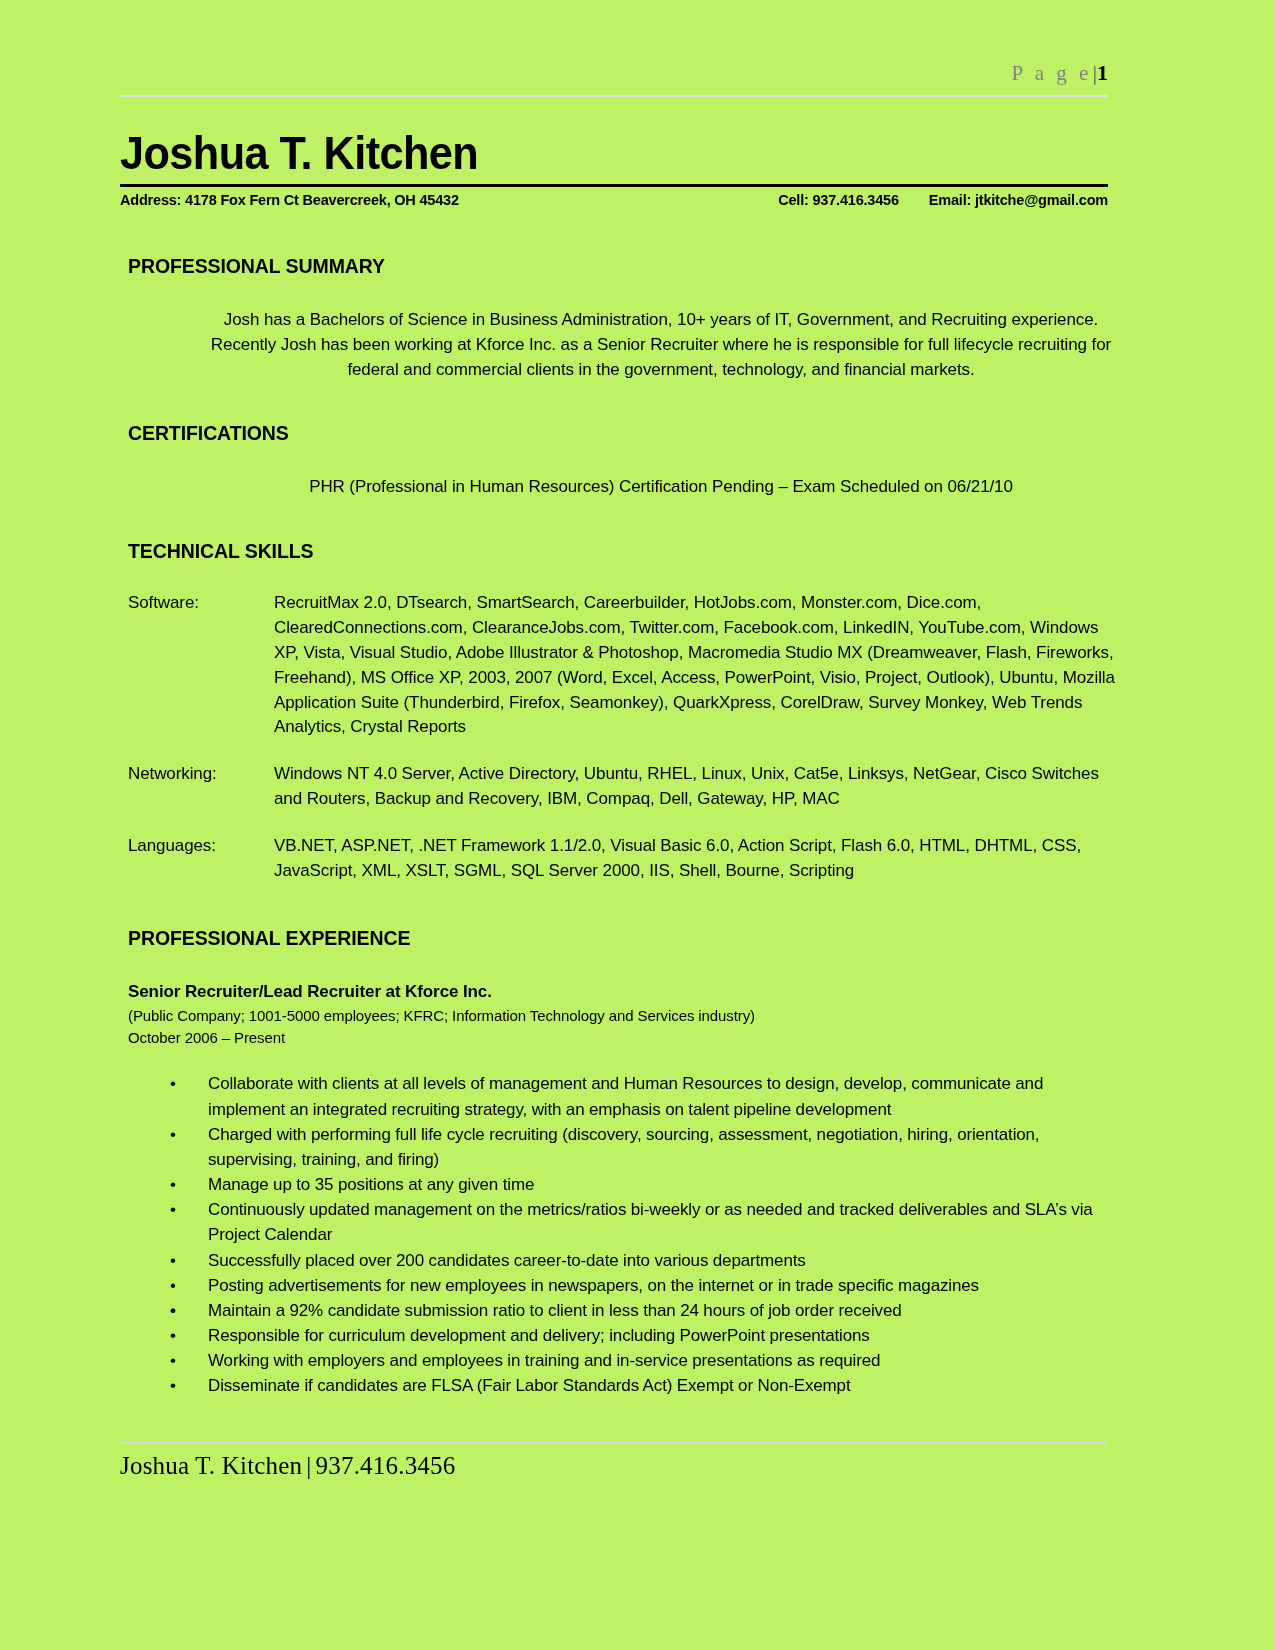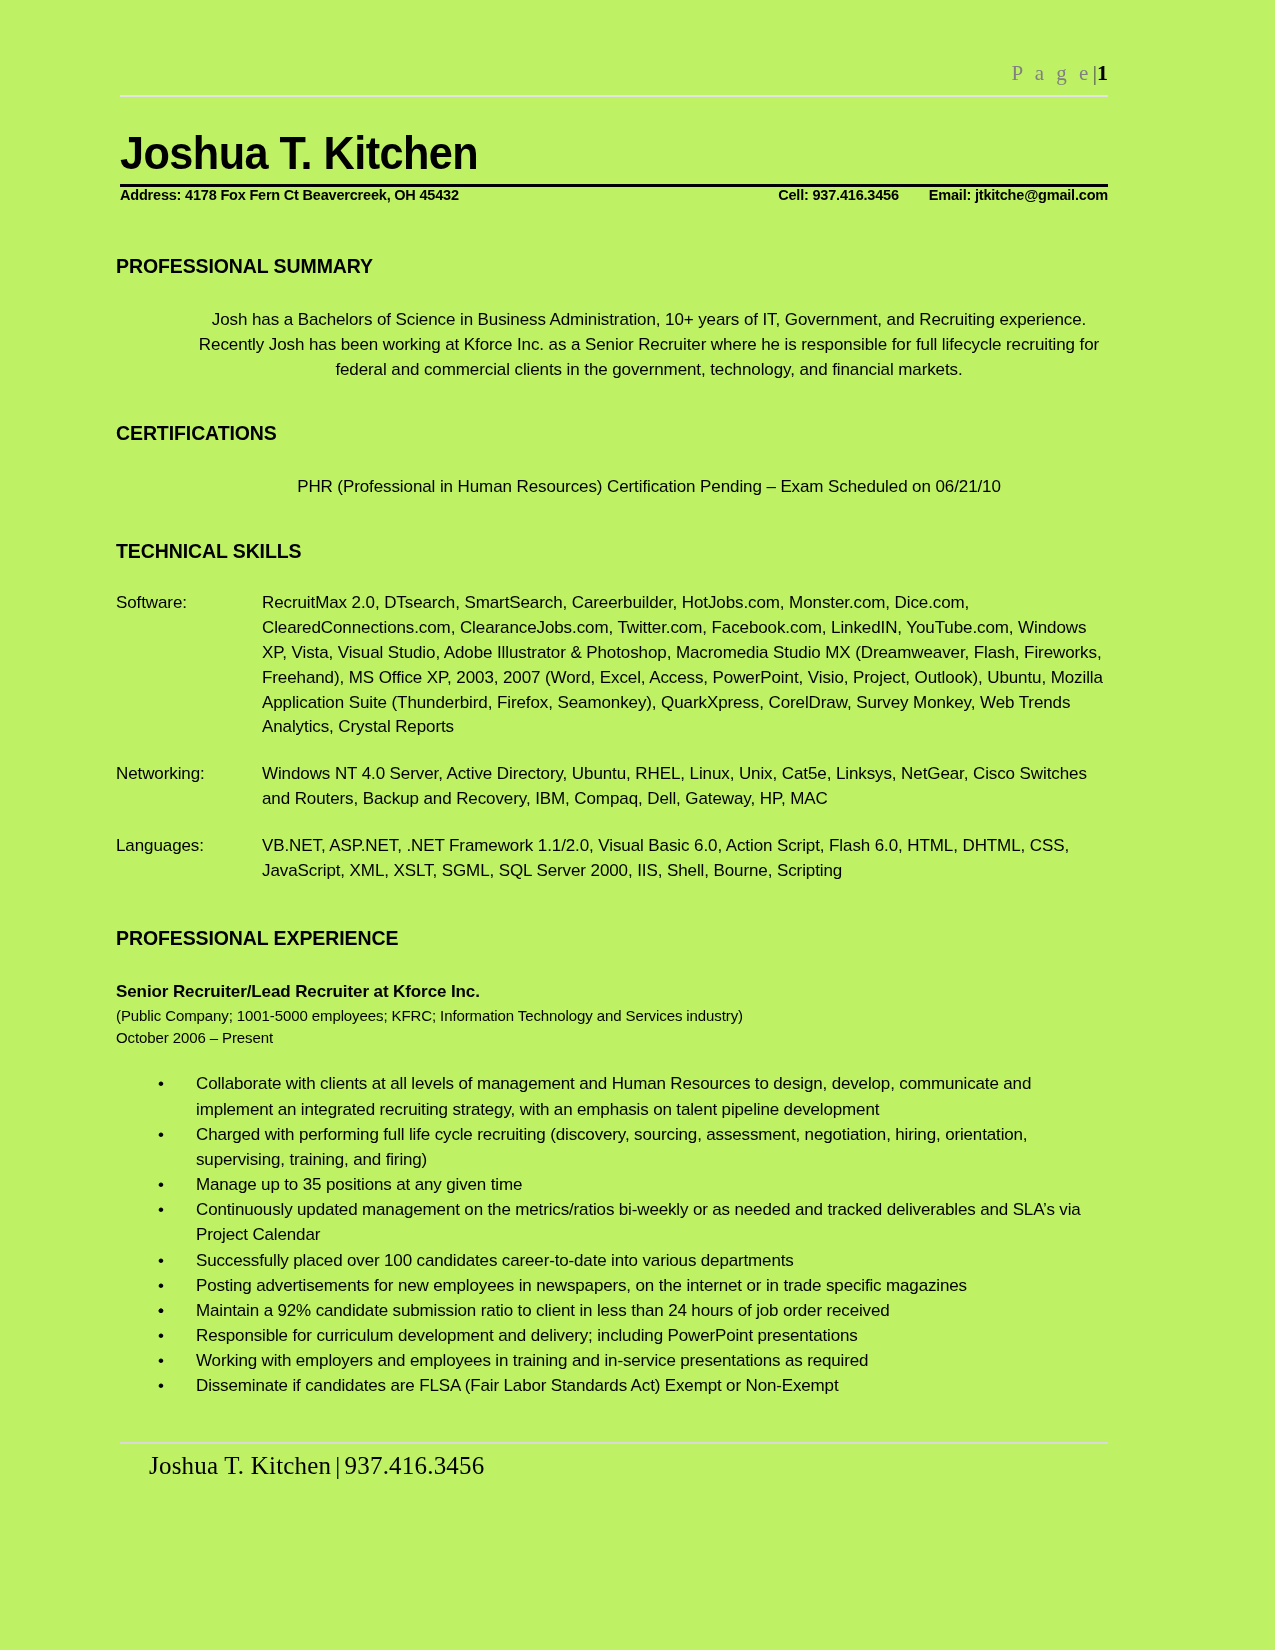--- a/index.html
+++ b/index.html
@@ -80,30 +80,31 @@
     height: 3px;
     background: #000000;
     margin-top: 5px;
   }
   .contact-row {
     display: flex;
     justify-content: space-between;
     align-items: baseline;
     font-size: 14.5px;
     font-weight: bold;
+    margin-top: 5px;
     letter-spacing: -0.2px;
   }
   .contact-left { white-space: nowrap; }
   .contact-right { white-space: nowrap; }
   .contact-right .cell { margin-right: 30px; }
 
   
   .content {
     position: absolute;
-    left: 116px;
+    left: 128px;
     top: 255px;
     width: 988px;
   }
 
   .section-heading {
     font-size: 19.5px;
     font-weight: bold;
     letter-spacing: -0.1px;
     margin: 0;
     padding: 0;
@@ -191,21 +192,20 @@
   }
   .page-footer {
     position: absolute;
     left: 120px;
     top: 1452px;
     width: 988px;
     font-family: "Liberation Serif", serif;
     font-size: 25px;
     color: #000000;
     letter-spacing: 0.2px;
-    margin-left: 29px;
   }
   .page-footer .sep { margin: 0 4px; }
 </style>
 </head>
 <body>
 
 <div class="page">
 
   <div class="page-header">
     <span class="page-header-text"><span>P a g e</span><span class="pipe">|</span><span class="num">1</span></span>
@@ -270,21 +270,21 @@
     <div>
       <p class="job-title">Senior Recruiter/Lead Recruiter at Kforce Inc.</p>
       <p class="job-meta">(Public Company; 1001-5000 employees; KFRC; Information Technology and Services industry)</p>
       <p class="job-meta">October 2006 – Present</p>
 
       <ul class="bullets">
         <li><span class="dot">•</span><span>Collaborate with clients at all levels of management and Human Resources to design, develop, communicate and implement an integrated recruiting strategy, with an emphasis on talent pipeline development</span></li>
         <li><span class="dot">•</span><span>Charged with performing full life cycle recruiting (discovery, sourcing, assessment, negotiation, hiring, orientation, supervising, training, and firing)</span></li>
         <li><span class="dot">•</span><span>Manage up to 35 positions at any given time</span></li>
         <li><span class="dot">•</span><span>Continuously updated management on the metrics/ratios bi-weekly or as needed and tracked deliverables and SLA’s via Project Calendar</span></li>
-        <li><span class="dot">•</span><span>Successfully placed over 100 candidates career-to-date into various departments</span></li>
+        <li><span class="dot">•</span><span>Successfully placed over 200 candidates career-to-date into various departments</span></li>
         <li><span class="dot">•</span><span>Posting advertisements for new employees in newspapers, on the internet or in trade specific magazines</span></li>
         <li><span class="dot">•</span></li>
         <li><span class="dot">•</span><span>Maintain a 92% candidate submission ratio to client in less than 24 hours of job order received</span></li>
         <li><span class="dot">•</span><span>Responsible for curriculum development and delivery; including PowerPoint presentations</span></li>
         <li><span class="dot">•</span><span>Working with employers and employees in training and in-service presentations as required</span></li>
         <li><span class="dot">•</span><span>Disseminate if candidates are FLSA (Fair Labor Standards Act) Exempt or Non-Exempt</span></li>
       </ul>
     </div>
 
   </div>

